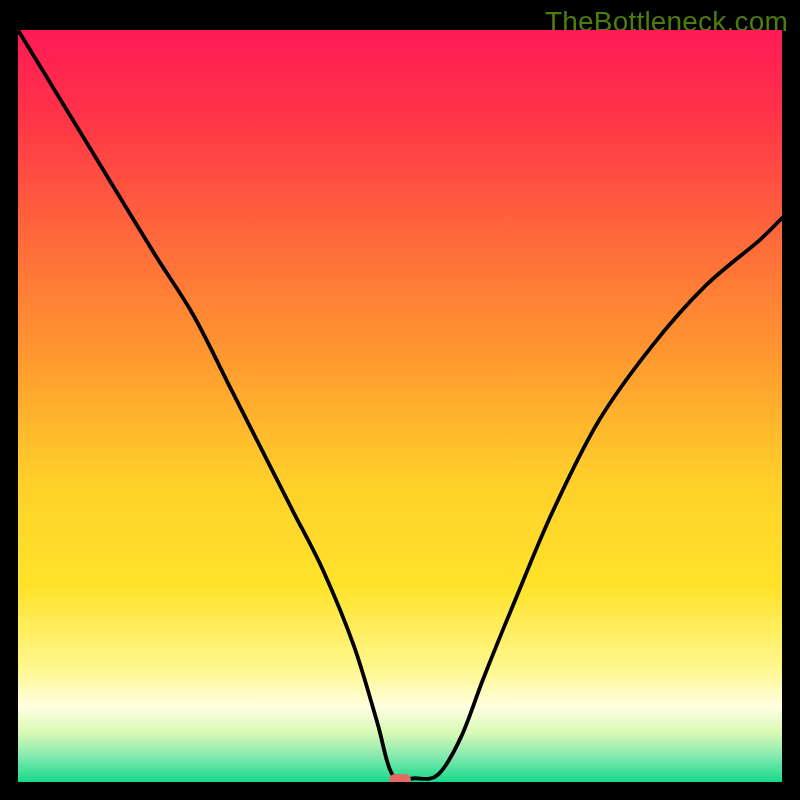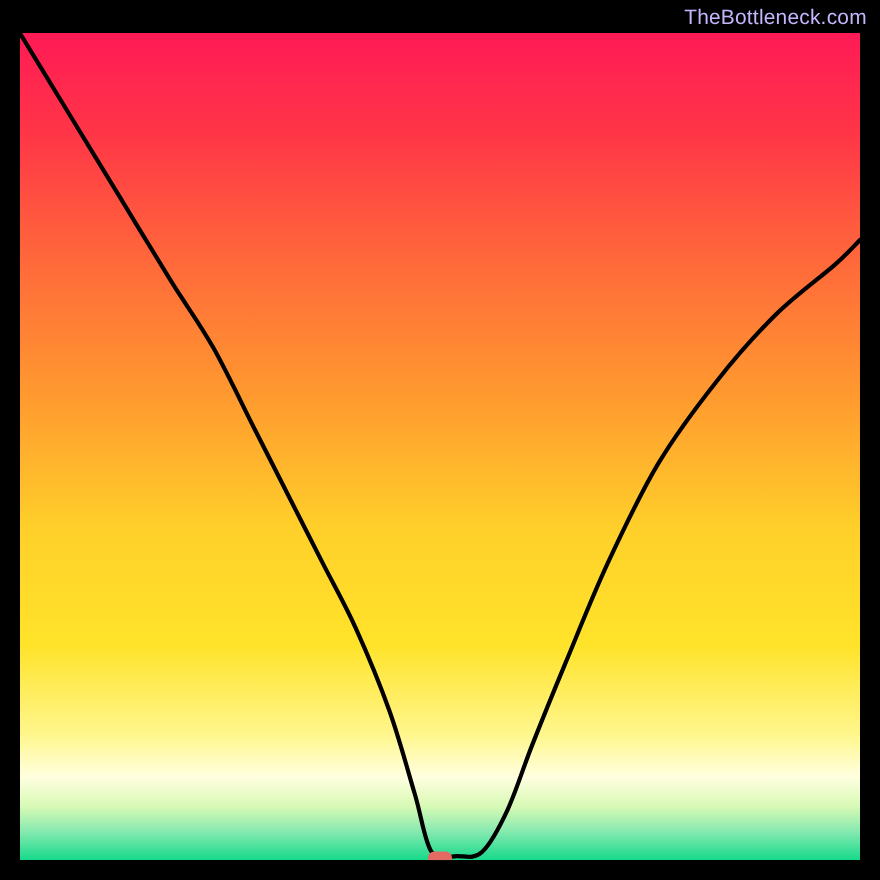--- a/index.html
+++ b/index.html
@@ -14,22 +14,22 @@
   .frame {
     position: relative;
     width: 800px;
     height: 800px;
     background: #000;
   }
   .watermark {
     position: absolute;
     top: 6px;
     right: 12px;
-    color: #c4b5fd;
-    font-size: 19px;
+    color: #4d7c0f;
+    font-size: 28px;
     font-weight: 500;
     letter-spacing: 0.2px;
     user-select: none;
   }
   .plot {
     position: absolute;
     left: 18px;
     top: 30px;
     width: 764px;
     height: 752px;

